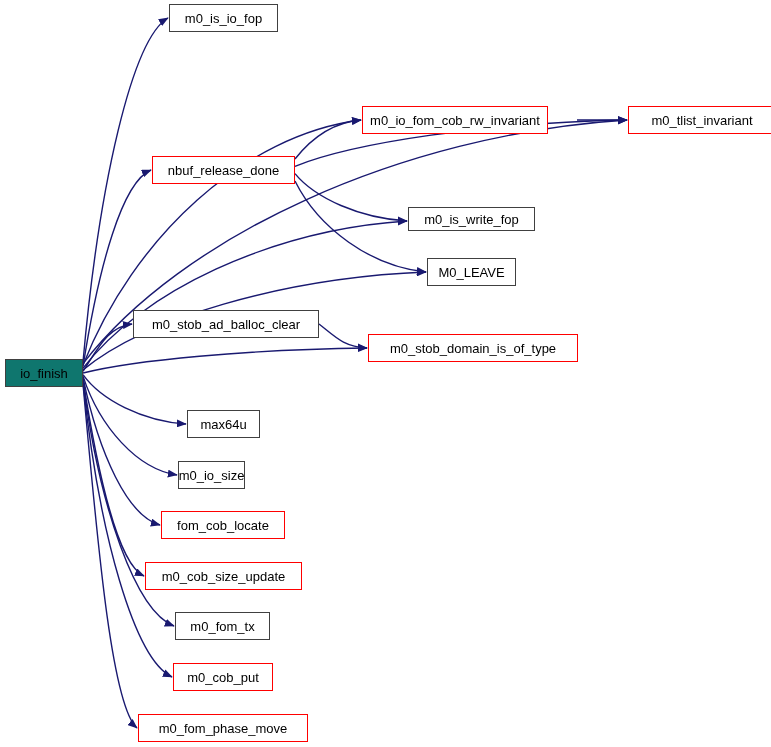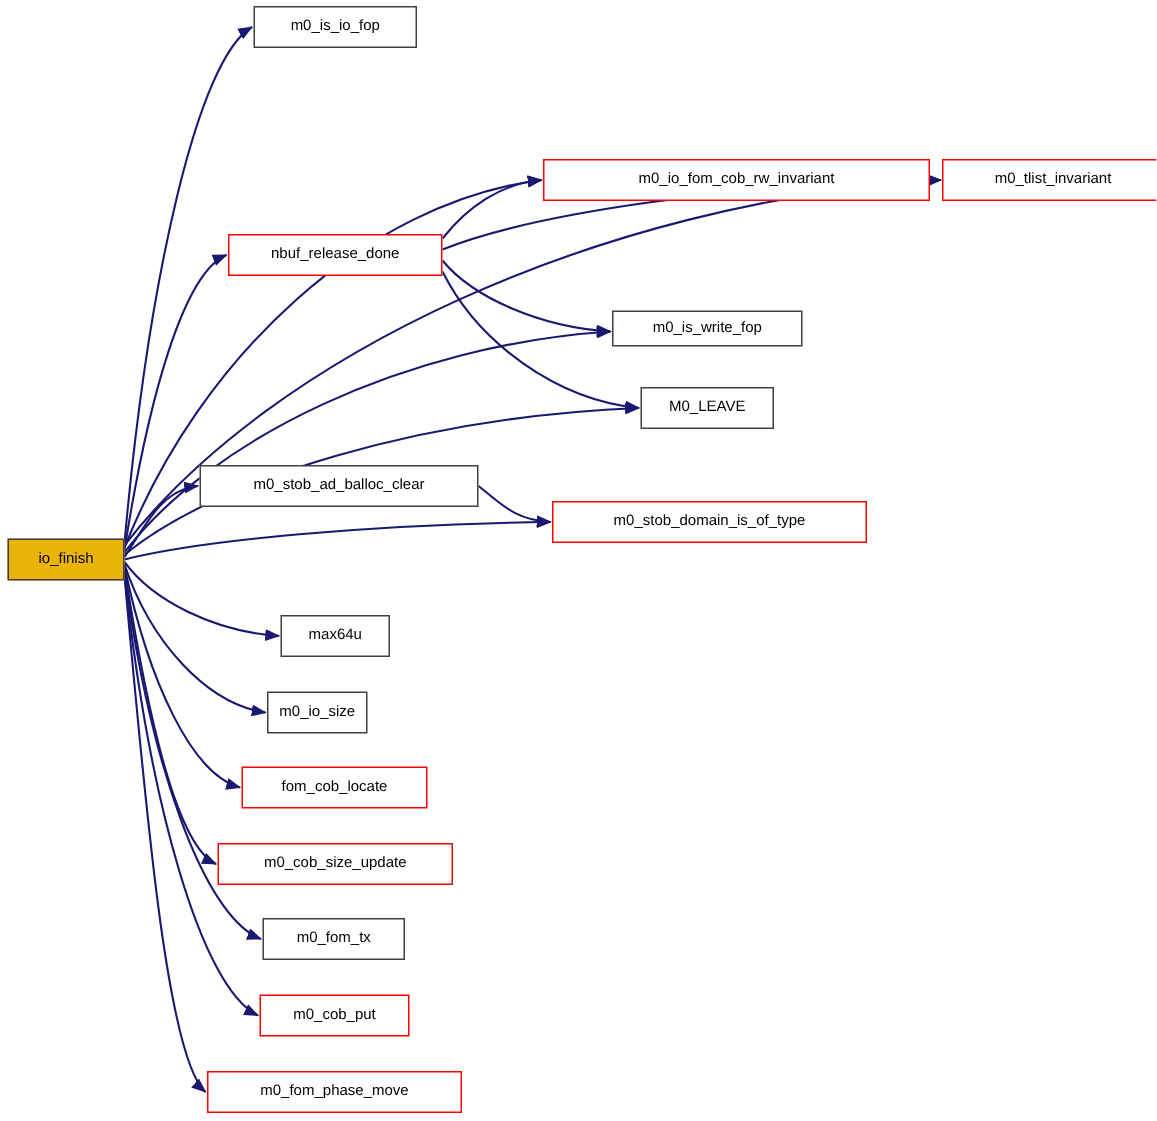--- a/index.html
+++ b/index.html
@@ -23,34 +23,34 @@
     top: 0;
     width: 771px;
     height: 747px;
   }
   .gnode {
     position: absolute;
     box-sizing: border-box;
     display: flex;
     align-items: center;
     justify-content: center;
-    font-size: 10px;
+    font-size: 13px;
     line-height: 1;
     color: #000000;
     white-space: nowrap;
     background: #ffffff;
     border: 1px solid #000000;
     letter-spacing: 0px;
     z-index: 3;
   }
   .gnode.red {
     border-color: #ff0000;
   }
   .gnode.current {
-    background: #eab308;
+    background: #0f766e;
     border-color: #404040;
   }
   .gnode.black {
     border-color: #404040;
   }
   .gnode-label {
     pointer-events: none;
   }
 </style>
 </head>
@@ -83,21 +83,21 @@
         <path d="M295,166.33333333333334 C354.76,142.24 487.56,122.78 627,120" marker-end="url(#ah)"></path>
         <path d="M295,173.66666666666666 C315.16,198.28 359.96,218.16 407,221" marker-end="url(#ah)"></path>
         <path d="M295,181 C318.58,228.32 370.98,266.54 426,272" marker-end="url(#ah)"></path>
         <path d="M577,120 C593,120 603,120 627,120" marker-end="url(#ah)"></path>
         <path d="M319,324 C335,336.48 343,346.56 367,348" marker-end="url(#ah)"></path>
       </g>
   </svg>
 <div class="gnode black" style="left: 169px; top: 4px; width: 109px; height: 28px;">
       <span class="gnode-label">m0_is_io_fop</span>
     </div>
-    <div class="gnode red" style="left: 362px; top: 106px; width: 258px; height: 28px;">
+    <div class="gnode red" style="left: 362px; top: 106px; width: 186px; height: 28px;">
       <span class="gnode-label">m0_io_fom_cob_rw_invariant</span>
     </div>
     <div class="gnode red" style="left: 628px; top: 106px; width: 148px; height: 28px;">
       <span class="gnode-label">m0_tlist_invariant</span>
     </div>
     <div class="gnode red" style="left: 152px; top: 156px; width: 143px; height: 28px;">
       <span class="gnode-label">nbuf_release_done</span>
     </div>
     <div class="gnode black" style="left: 408px; top: 207px; width: 127px; height: 24px;">
       <span class="gnode-label">m0_is_write_fop</span>

